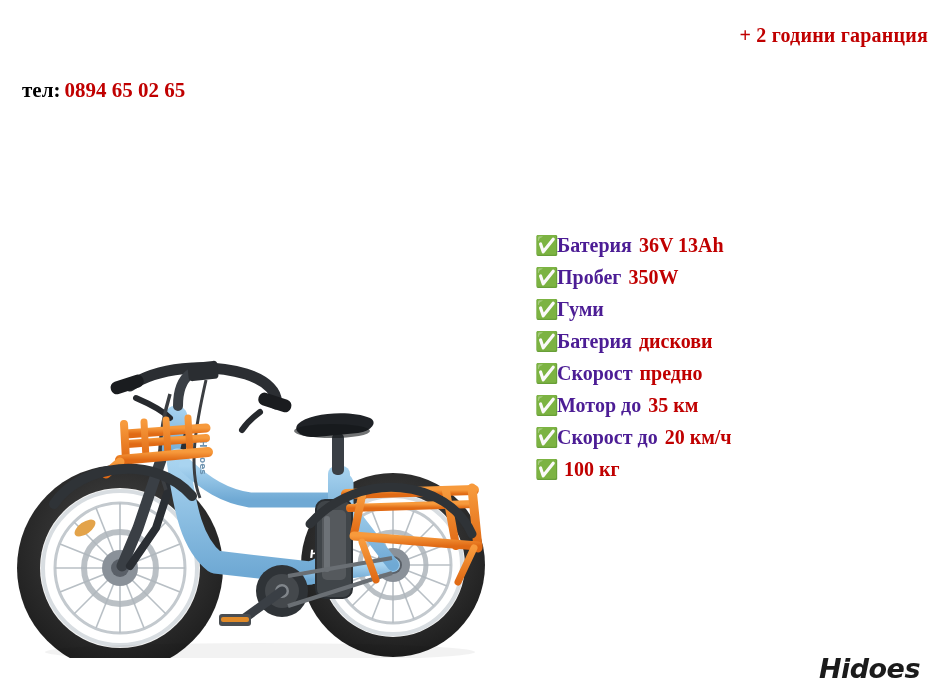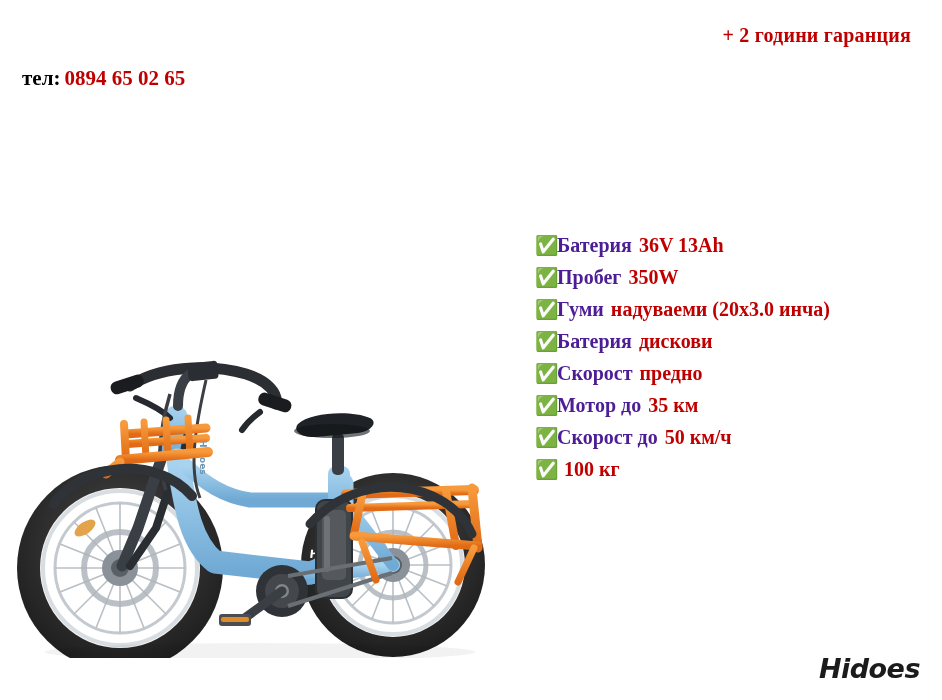--- a/index.html
+++ b/index.html
@@ -13,30 +13,30 @@
     position: relative;
     overflow: hidden;
     font-family: "Liberation Serif", serif;
     color: #000000;
   }
 
   
   .warranty {
     position: absolute;
     top: 24px;
-    right: 31px;
+    right: 14px;
     font-size: 20px;
     font-weight: bold;
     color: #c00000;
     white-space: nowrap;
     letter-spacing: 0.2px;
   }
   .phone-line {
     position: absolute;
-    top: 66px;
+    top: 78px;
     left: 22px;
     font-size: 21px;
     font-weight: bold;
     white-space: nowrap;
   }
   .phone-line .label { color: #000000; }
   .phone-line .number { color: #c00000; margin-left: 4px; }
 
   
   .specs {
@@ -273,41 +273,40 @@
     <span class="spec-value">36V 13Ah</span>
   </div>
   <div class="spec-row">
     <span class="check">✅</span>
     <span class="spec-label">Пробег</span>
     <span class="spec-value">350W</span>
   </div>
   <div class="spec-row">
     <span class="check">✅</span>
     <span class="spec-label">Гуми</span>
-    <span class="spec-value">надуваеми (20х3.0 инча)</span>
   </div>
   <div class="spec-row">
     <span class="check">✅</span>
     <span class="spec-label">Батерия</span>
     <span class="spec-value">дискови</span>
   </div>
   <div class="spec-row">
     <span class="check">✅</span>
     <span class="spec-label">Скорост</span>
     <span class="spec-value">предно</span>
   </div>
   <div class="spec-row">
     <span class="check">✅</span>
     <span class="spec-label">Мотор до</span>
     <span class="spec-value">35 км</span>
   </div>
   <div class="spec-row">
     <span class="check">✅</span>
     <span class="spec-label">Скорост до</span>
-    <span class="spec-value">50 км/ч</span>
+    <span class="spec-value">20 км/ч</span>
   </div>
   <div class="spec-row">
     <span class="check">✅</span>
     <span class="spec-value">100 кг</span>
   </div>
 </div>
 
 <div class="brand">Hidoes</div>
 
 </body></html>

